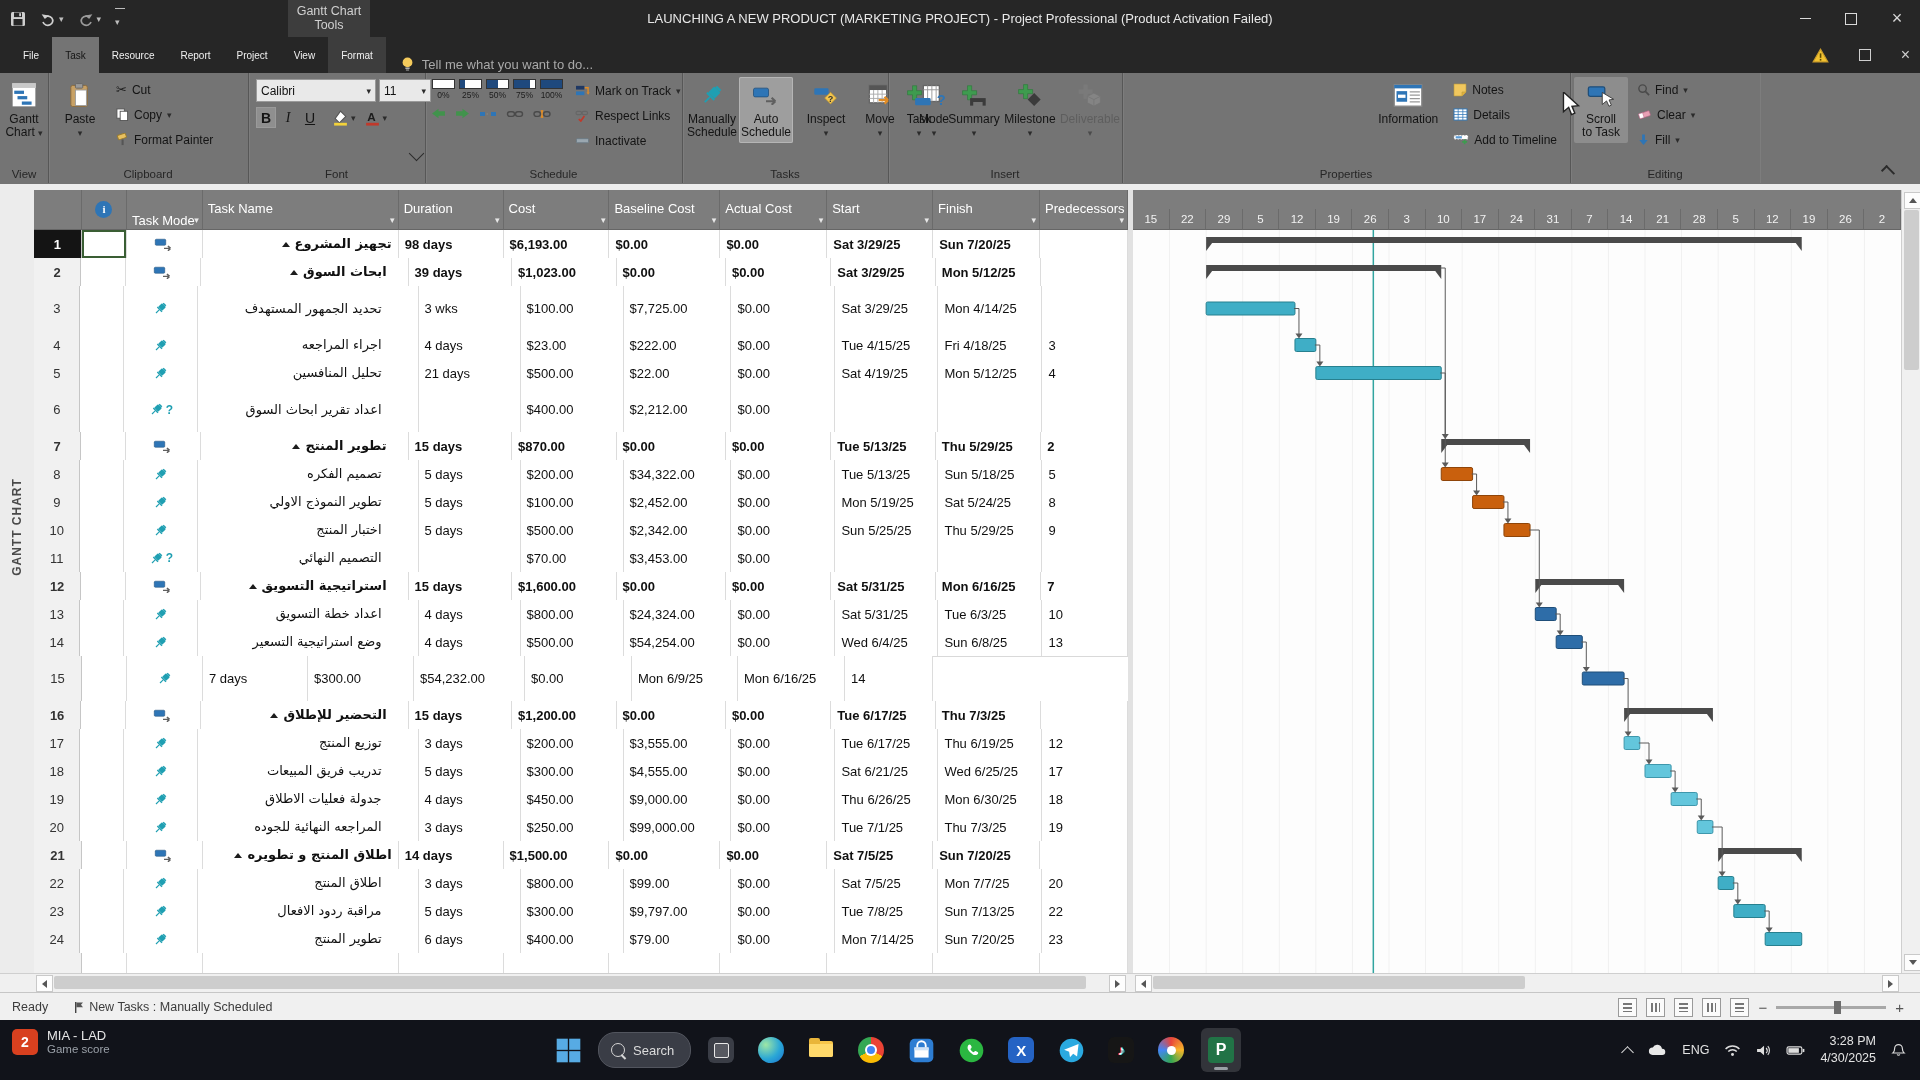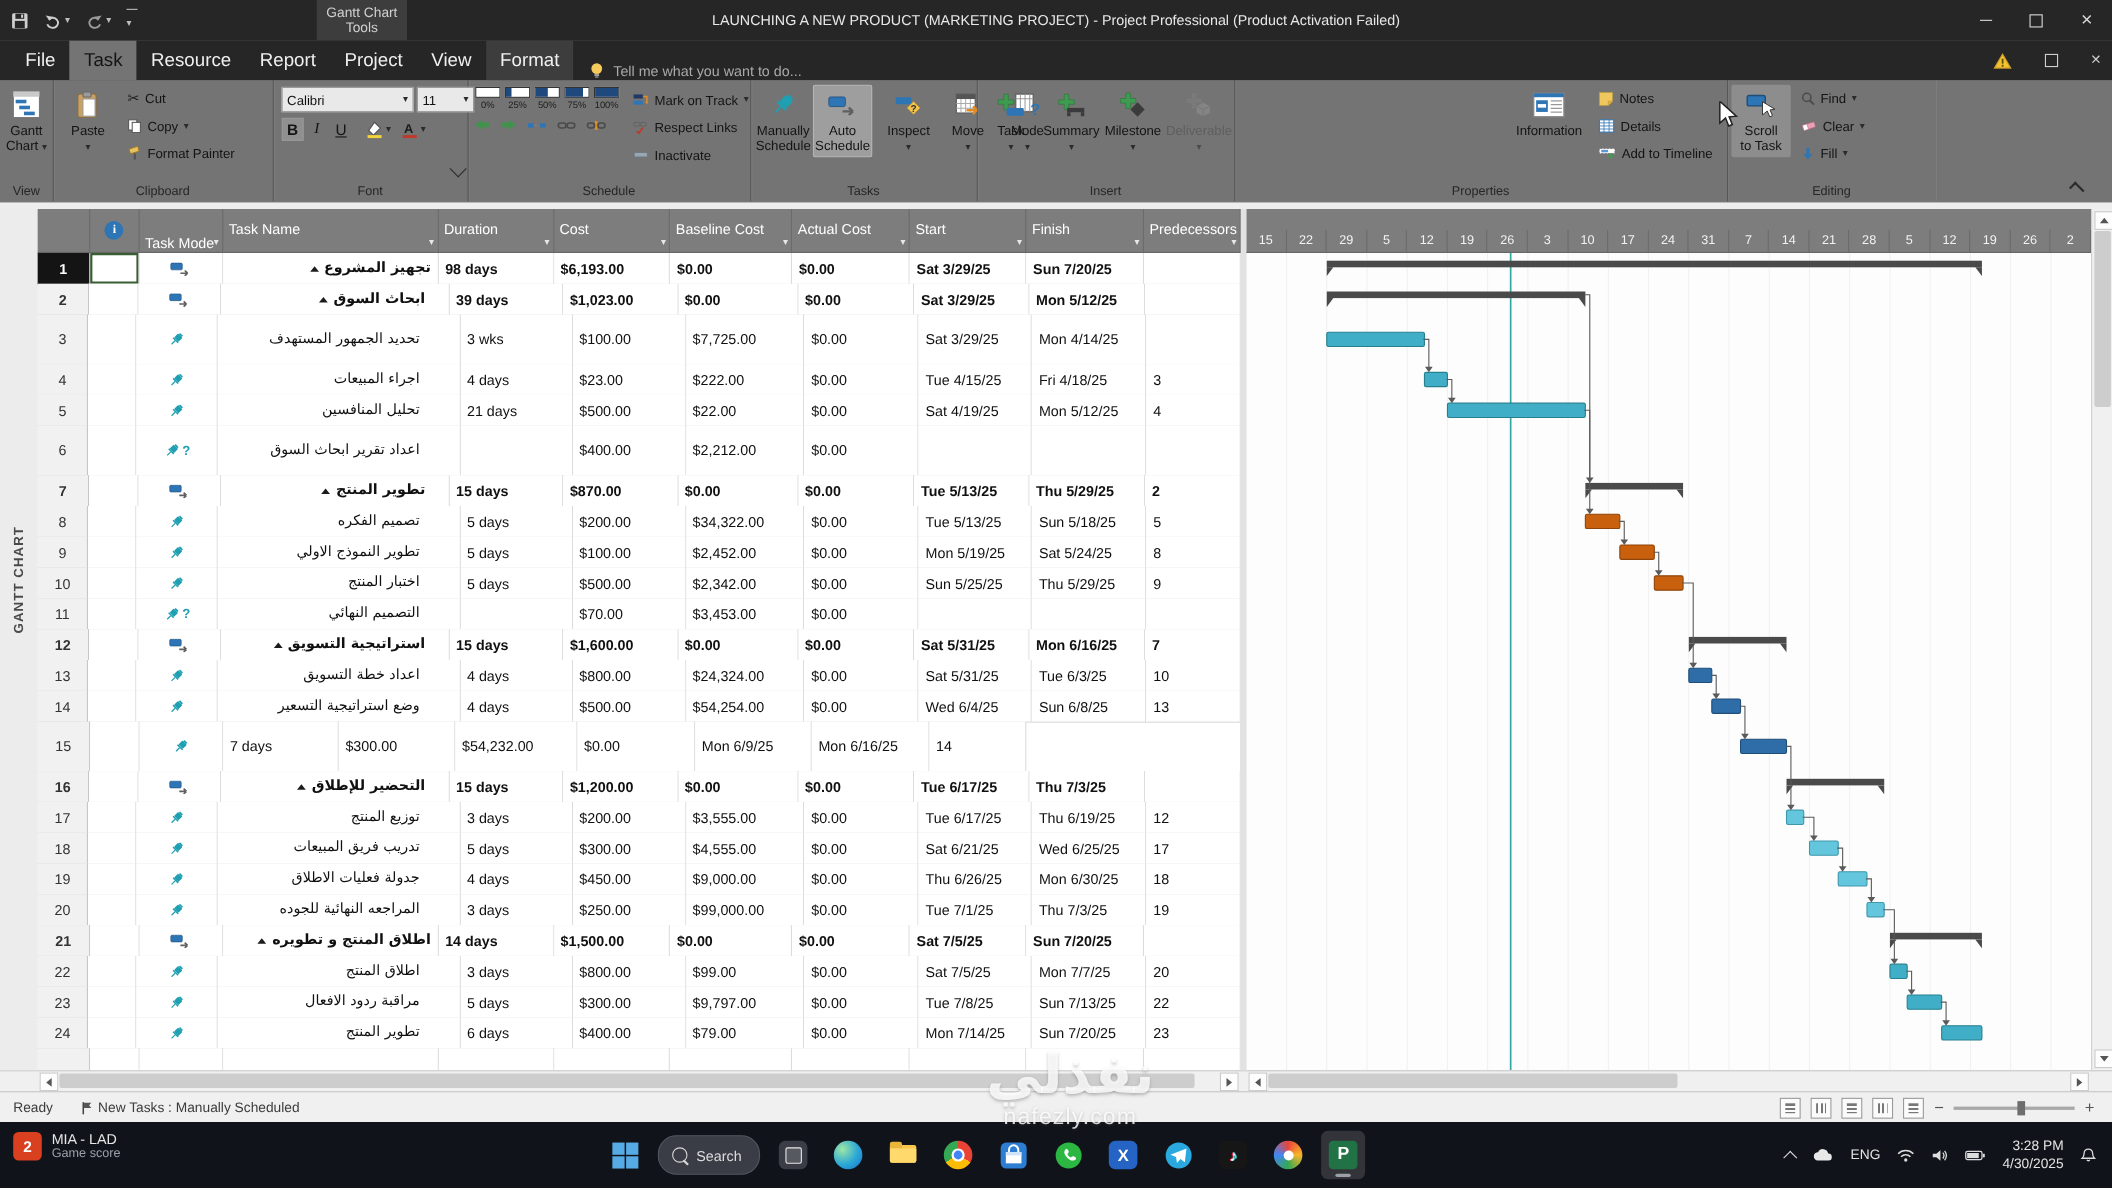--- a/index.html
+++ b/index.html
@@ -15,21 +15,21 @@
              color:#d0d0d0;font-size:12.5px;display:flex;align-items:center;justify-content:center;text-align:center;line-height:1.1;}
   #app-title{position:absolute;left:420px;right:420px;top:0;height:37px;display:flex;align-items:center;justify-content:center;
              font-size:13px;color:#e8e8e8;white-space:nowrap;overflow:hidden;}
   #win-controls{position:absolute;right:0;top:0;height:37px;display:flex;}
   .wc{width:46px;height:37px;display:flex;align-items:center;justify-content:center;color:#d9d9d9;font-size:15px;}
   .wc .box{width:10px;height:10px;border:1.4px solid #d9d9d9;display:inline-block;}
   .wc .minus{width:11px;height:0;border-bottom:1.6px solid #d9d9d9;display:inline-block;}
   
   #tabrow{position:absolute;left:0;top:37px;width:1920px;height:36px;background:#262626;display:flex;align-items:flex-end;}
   #tabs{display:flex;height:100%;align-items:stretch;margin-left:10px;}
-  .tab{padding:0 13px;display:flex;align-items:center;color:#f0f0f0;font-size:17px;cursor:default;}
+  .tab{padding:0 13px;display:flex;align-items:center;color:#f0f0f0;font-size:10px;cursor:default;}
   .tab.active{background:#747474;color:#141414;}
   .tab.ctx{background:#3d3d3d;}
   #tellme{display:flex;align-items:center;gap:7px;margin-left:14px;color:#a9a9a9;font-size:13px;}
   #tellme svg{width:15px;height:17px;}
   #doc-controls{position:absolute;right:10px;top:0;height:36px;display:flex;align-items:center;gap:30px;}
   #doc-controls svg{width:17px;height:15px;}
   #doc-controls .box{width:10px;height:10px;border:1.4px solid #cfcfcf;display:inline-block;}
   #doc-controls .x{color:#cfcfcf;font-size:16px;line-height:1;}
   
   #ribbon{position:absolute;left:0;top:73px;width:1920px;height:111px;background:#747474;border-bottom:1px solid #5f5f5f;}
@@ -750,21 +750,21 @@
             <svg viewBox="0 0 16 16" width="15" height="15">
               <g transform="rotate(45 8 8)" fill="#1F9FB2">
                 <rect x="6" y="1.2" width="4" height="1.7"></rect>
                 <rect x="5" y="2.9" width="6" height="5.6" rx="0.8"></rect>
                 <rect x="4.5" y="8.5" width="7" height="1.5"></rect>
                 <rect x="7.4" y="10" width="1.2" height="4.8"></rect>
               </g>
             </svg>
           </div>
           <div class="cell cname" style="width: 183px; height: 28px; padding-right: 36px;">
-            <span class="nm">اجراء المبيعات</span>
+            <span class="nm">اجراء المراجعه</span>
           </div>
           <div class="cell" style="width: 92px; height: 28px;">4 days</div>
           <div class="cell" style="width: 93px; height: 28px;">$23.00</div>
           <div class="cell" style="width: 98px; height: 28px;">$222.00</div>
           <div class="cell" style="width: 94px; height: 28px;">$0.00</div>
           <div class="cell" style="width: 93px; height: 28px;">Tue 4/15/25</div>
           <div class="cell" style="width: 94px; height: 28px;">Fri 4/18/25</div>
           <div class="cell" style="width: 75px; height: 28px;">3</div>
         </div>
         <div class="trow" style="height: 28px;">
@@ -1533,21 +1533,17 @@
         <div>3:28 PM</div>
         <div>4/30/2025</div>
       </span>
       <svg viewBox="0 0 14 14" width="15" height="15">
           <path d="M7 1.5 a3.6 3.6 0 0 1 3.6 3.6 c0 2.6 .9 3.6 1.6 4.2 H1.8 c.7-.6 1.6-1.6 1.6-4.2 A3.6 3.6 0 0 1 7 1.5 Z" fill="none" stroke="#ddd" stroke-width="1.1"></path>
           <path d="M5.8 10.6 a1.3 1.3 0 0 0 2.4 0" fill="none" stroke="#ddd" stroke-width="1.1"></path>
         </svg>
     </div>
   </div>
 
-  <div id="watermark">
-    <div class="ar">نفذلي</div>
-    <div class="site">nafezly.com</div>
-  </div>
 
   <svg id="cursor" width="22" height="26" viewBox="0 0 13 19">
     <path d="M1 0 L1 14.5 L4.8 11.2 L6.9 16.5 L9.3 15.5 L7.2 10.4 L12 10 Z" fill="#fff" stroke="#222" stroke-width="1"></path>
   </svg>
 </div>
 
 </body></html>

